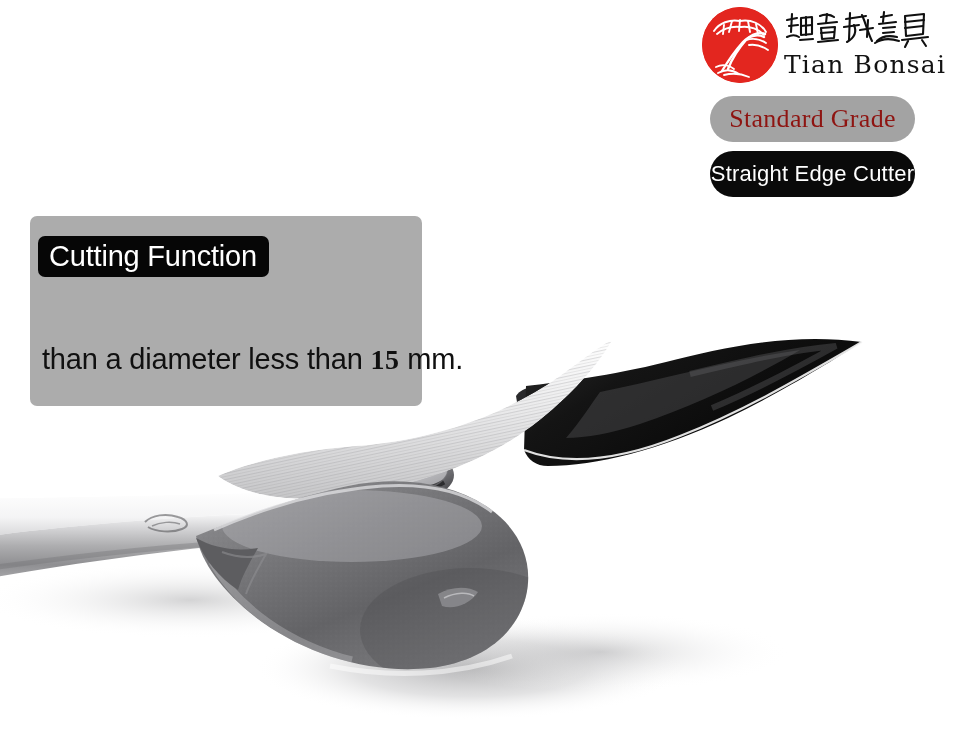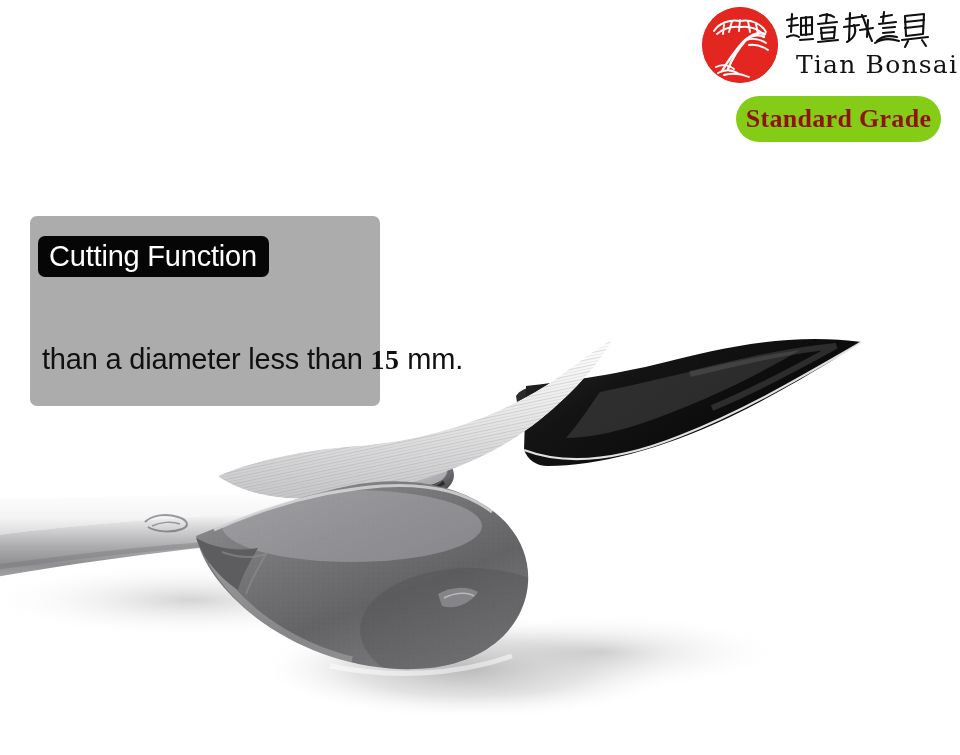--- a/index.html
+++ b/index.html
@@ -58,41 +58,40 @@
     left: 0px;
     top: 46px;
     width: 148px;
     font-family: "DejaVu Serif", serif;
     font-size: 25px;
     font-weight: 400;
     letter-spacing: 1.2px;
     color: #121212;
     white-space: nowrap;
     line-height: 30px;
-    margin-left: 12px;
   }
 
   
   .badge {
     position: absolute;
     display: flex;
     align-items: center;
     justify-content: center;
     white-space: nowrap;
   }
   #badge-grade {
-    left: 736px;
+    left: 710px;
     top: 96px;
     width: 205px;
     height: 46px;
     border-radius: 23px;
-    background: #84cc16;
+    background: #a3a3a3;
     font-family: "Liberation Serif", serif;
     font-size: 26px;
-    font-weight: 700;
+    font-weight: 400;
     color: #8E1411;
     letter-spacing: 0.3px;
   }
   #badge-type {
     left: 710px;
     top: 151px;
     width: 205px;
     height: 46px;
     border-radius: 23px;
     background: #0A0A0A;
@@ -101,21 +100,21 @@
     font-weight: 400;
     color: #FFFFFF;
     letter-spacing: 0.2px;
   }
 
   
   #info-panel {
     position: absolute;
     left: 30px;
     top: 216px;
-    width: 350px;
+    width: 392px;
     height: 190px;
     background: #ACACAC;
     border-radius: 7px;
   }
   #info-heading-chip {
     position: absolute;
     left: 8px;
     top: 20px;
     height: 41px;
     padding: 0 12px 0 11px;
@@ -235,20 +234,21 @@
             <path d="M138 30 L142 36"></path>
           </g>
         </svg>
       </div>
       <div id="brand-latin">Tian Bonsai</div>
     </div>
   </div>
 
   <div class="badge" id="badge-grade">Standard Grade</div>
 
+  <div class="badge" id="badge-type">Straight Edge Cutter</div>
 
   <div id="info-panel">
     <div id="info-heading-chip">Cutting Function</div>
 
 
     <div class="info-line" id="info-line-2"><span>than a diameter less than </span><span class="numeral">15</span><span> mm.</span></div>
   </div>
 
   <div id="product-photo">
     <svg width="960" height="455" viewBox="0 0 960 455" aria-hidden="true">

